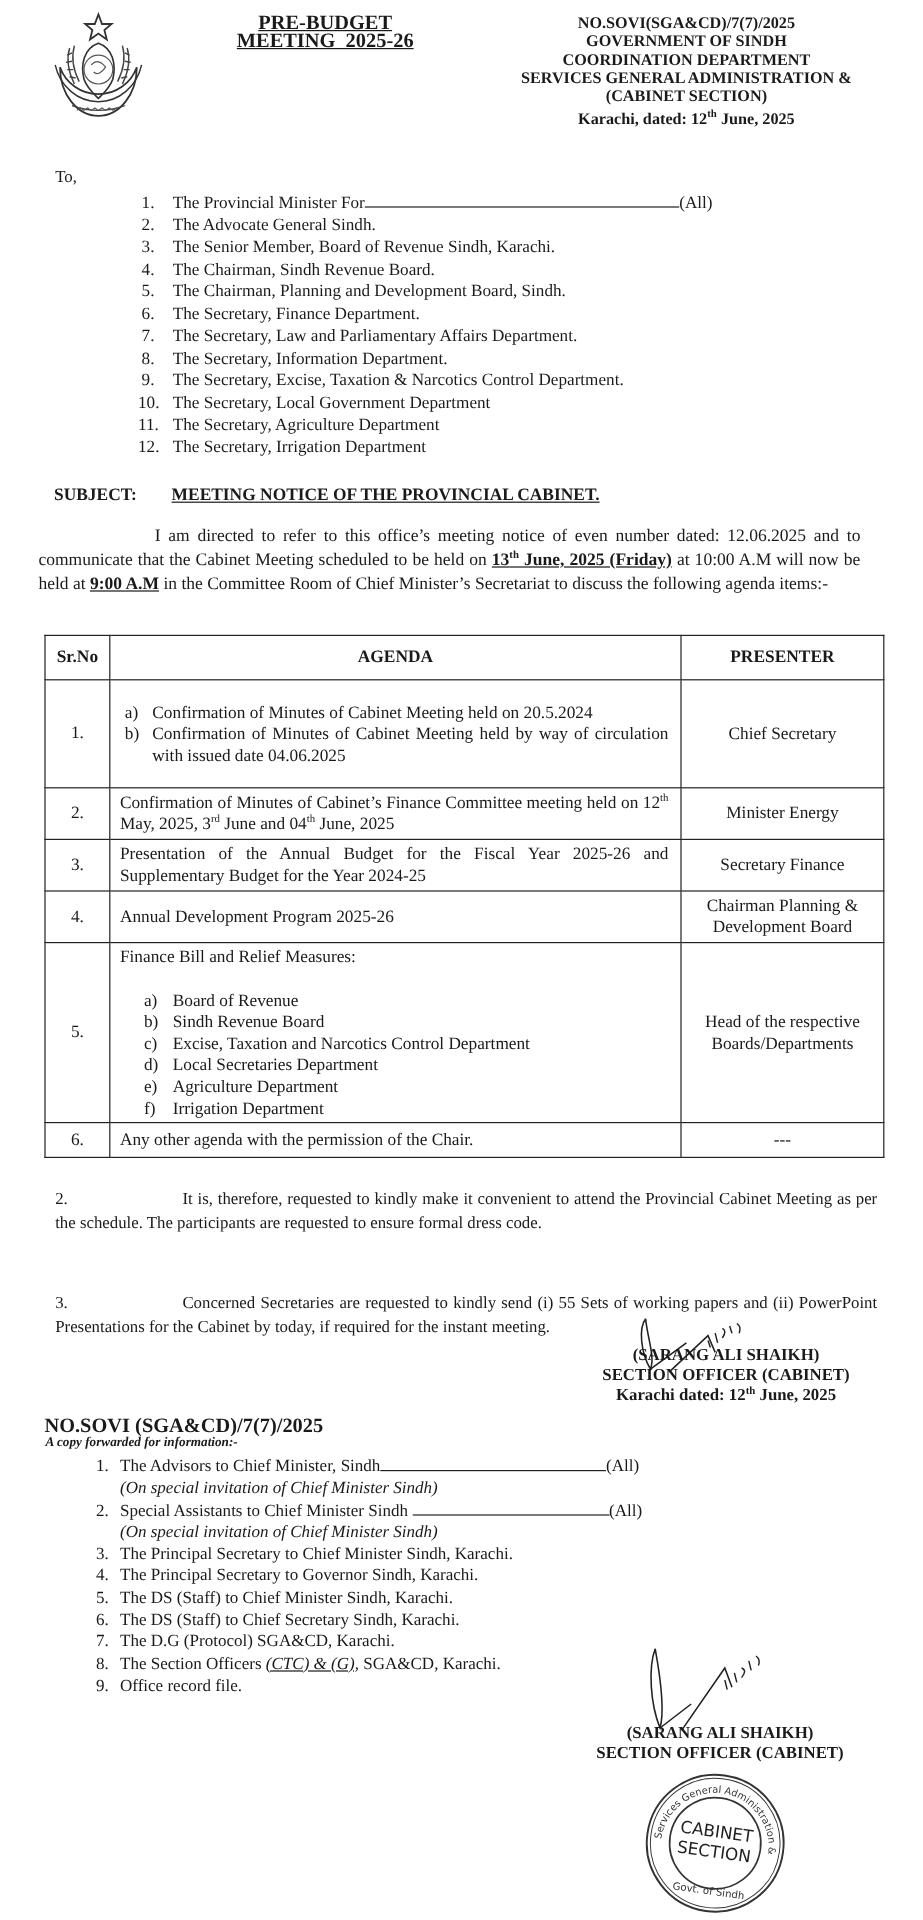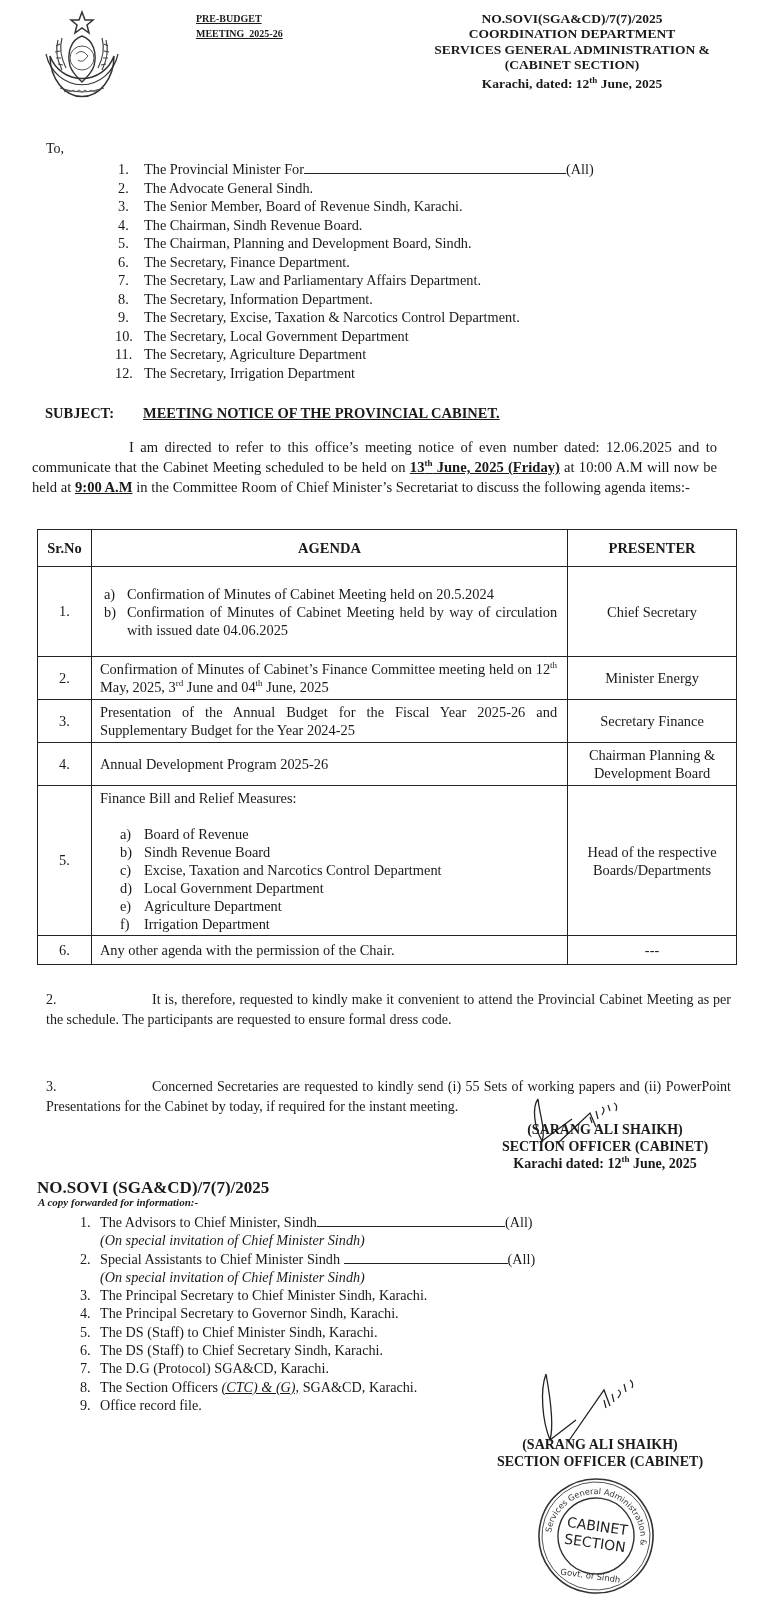--- a/index.html
+++ b/index.html
@@ -5,21 +5,21 @@
   * { box-sizing: border-box; margin: 0; padding: 0; }
   html, body { width: 769px; height: 1600px; background: #ffffff; overflow: hidden; }
   body { font-family: "Liberation Serif", "DejaVu Serif", serif; color: #1a1a1a; position: relative; }
   .abs { position: absolute; }
   .b { font-weight: bold; }
   .u { text-decoration: underline; }
   sup { font-size: 9px; vertical-align: super; line-height: 0; }
 
   
   #logo { left: 40px; top: 10px; width: 84px; height: 96px; }
-  #prebudget { left: 196px; top: 11px; width: 150px; text-align: left; font-weight: bold; font-size: 10px; line-height: 15px; text-decoration: underline; }
+  #prebudget { left: 196px; top: 11px; width: 150px; text-align: center; font-weight: bold; font-size: 17px; line-height: 15px; text-decoration: underline; }
   #header-right { left: 400px; top: 11px; width: 344px; text-align: center; font-weight: bold; font-size: 13.5px; line-height: 15.3px; }
   #header-right .dateline { margin-top: 4px; font-size: 13.5px; }
 
   
   #to-label { left: 46px; top: 141px; font-size: 14px; }
   #recipients { left: 118px; top: 160px; width: 600px; font-size: 14.3px; line-height: 18.5px; list-style: none; }
   #recipients li { position: relative; padding-left: 26px; white-space: nowrap; }
   #recipients li .num { position: absolute; left: 0; width: 24px; }
   #recipients li.two .num { left: -3px; }
   .blank { display: inline-block; border-bottom: 1px solid #222; height: 12px; vertical-align: baseline; }
@@ -85,20 +85,21 @@
   <path d="M24,82 l3,-2 l3,2 l3,-2 l3,2 l3,-2 l3,2 l3,-2 l3,2 l3,-2 l3,2 l3,-2" fill="none" stroke="#555" stroke-width="0.9"></path>
 </svg>
 
 <div id="prebudget" class="abs">
   <div>PRE-BUDGET</div>
   <div style="white-space:pre">MEETING  2025-26</div>
 </div>
 
 <div id="header-right" class="abs">
   <div>NO.SOVI(SGA&amp;CD)/7(7)/2025</div>
+  <div>GOVERNMENT OF SINDH</div>
   <div>COORDINATION DEPARTMENT</div>
   <div>SERVICES GENERAL ADMINISTRATION &amp;</div>
   <div>(CABINET SECTION)</div>
   <div class="dateline"><span>Karachi, dated: 12</span><sup>th</sup><span style="white-space:pre"> June, 2025</span></div>
 </div>
 
 <div id="to-label" class="abs">To,</div>
 <ul id="recipients" class="abs">
     <li><span class="num">1.</span><span>The Provincial Minister For</span><span class="blank" style="width:262px"></span><span>(All)</span></li>
     <li><span class="num">2.</span><span>The Advocate General Sindh.</span></li>
@@ -155,21 +156,21 @@
       <td class="c3">Chairman Planning &amp; Development Board</td>
     </tr>
     <tr class="r5">
       <td class="c1">5.</td>
       <td class="c2" style="vertical-align:top;padding-top:3px;">
         <div style="margin-bottom:18px;">Finance Bill and Relief Measures:</div>
         <ul class="sub-list inset" id="row5-list">
             <li><span class="mk">a)</span><span>Board of Revenue</span></li>
             <li><span class="mk">b)</span><span>Sindh Revenue Board</span></li>
             <li><span class="mk">c)</span><span>Excise, Taxation and Narcotics Control Department</span></li>
-            <li><span class="mk">d)</span><span>Local Government Department</span></li>
+            <li><span class="mk">d)</span><span>Local Secretaries Department</span></li>
             <li><span class="mk">e)</span><span>Agriculture Department</span></li>
             <li><span class="mk">f)</span><span>Irrigation Department</span></li>
           </ul>
       </td>
       <td class="c3" style="padding:0 6px;">Head of the respective Boards/Departments</td>
     </tr>
     <tr class="r6">
       <td class="c1">6.</td>
       <td class="c2">Any other agenda with the permission of the Chair.</td>
       <td class="c3">---</td>

